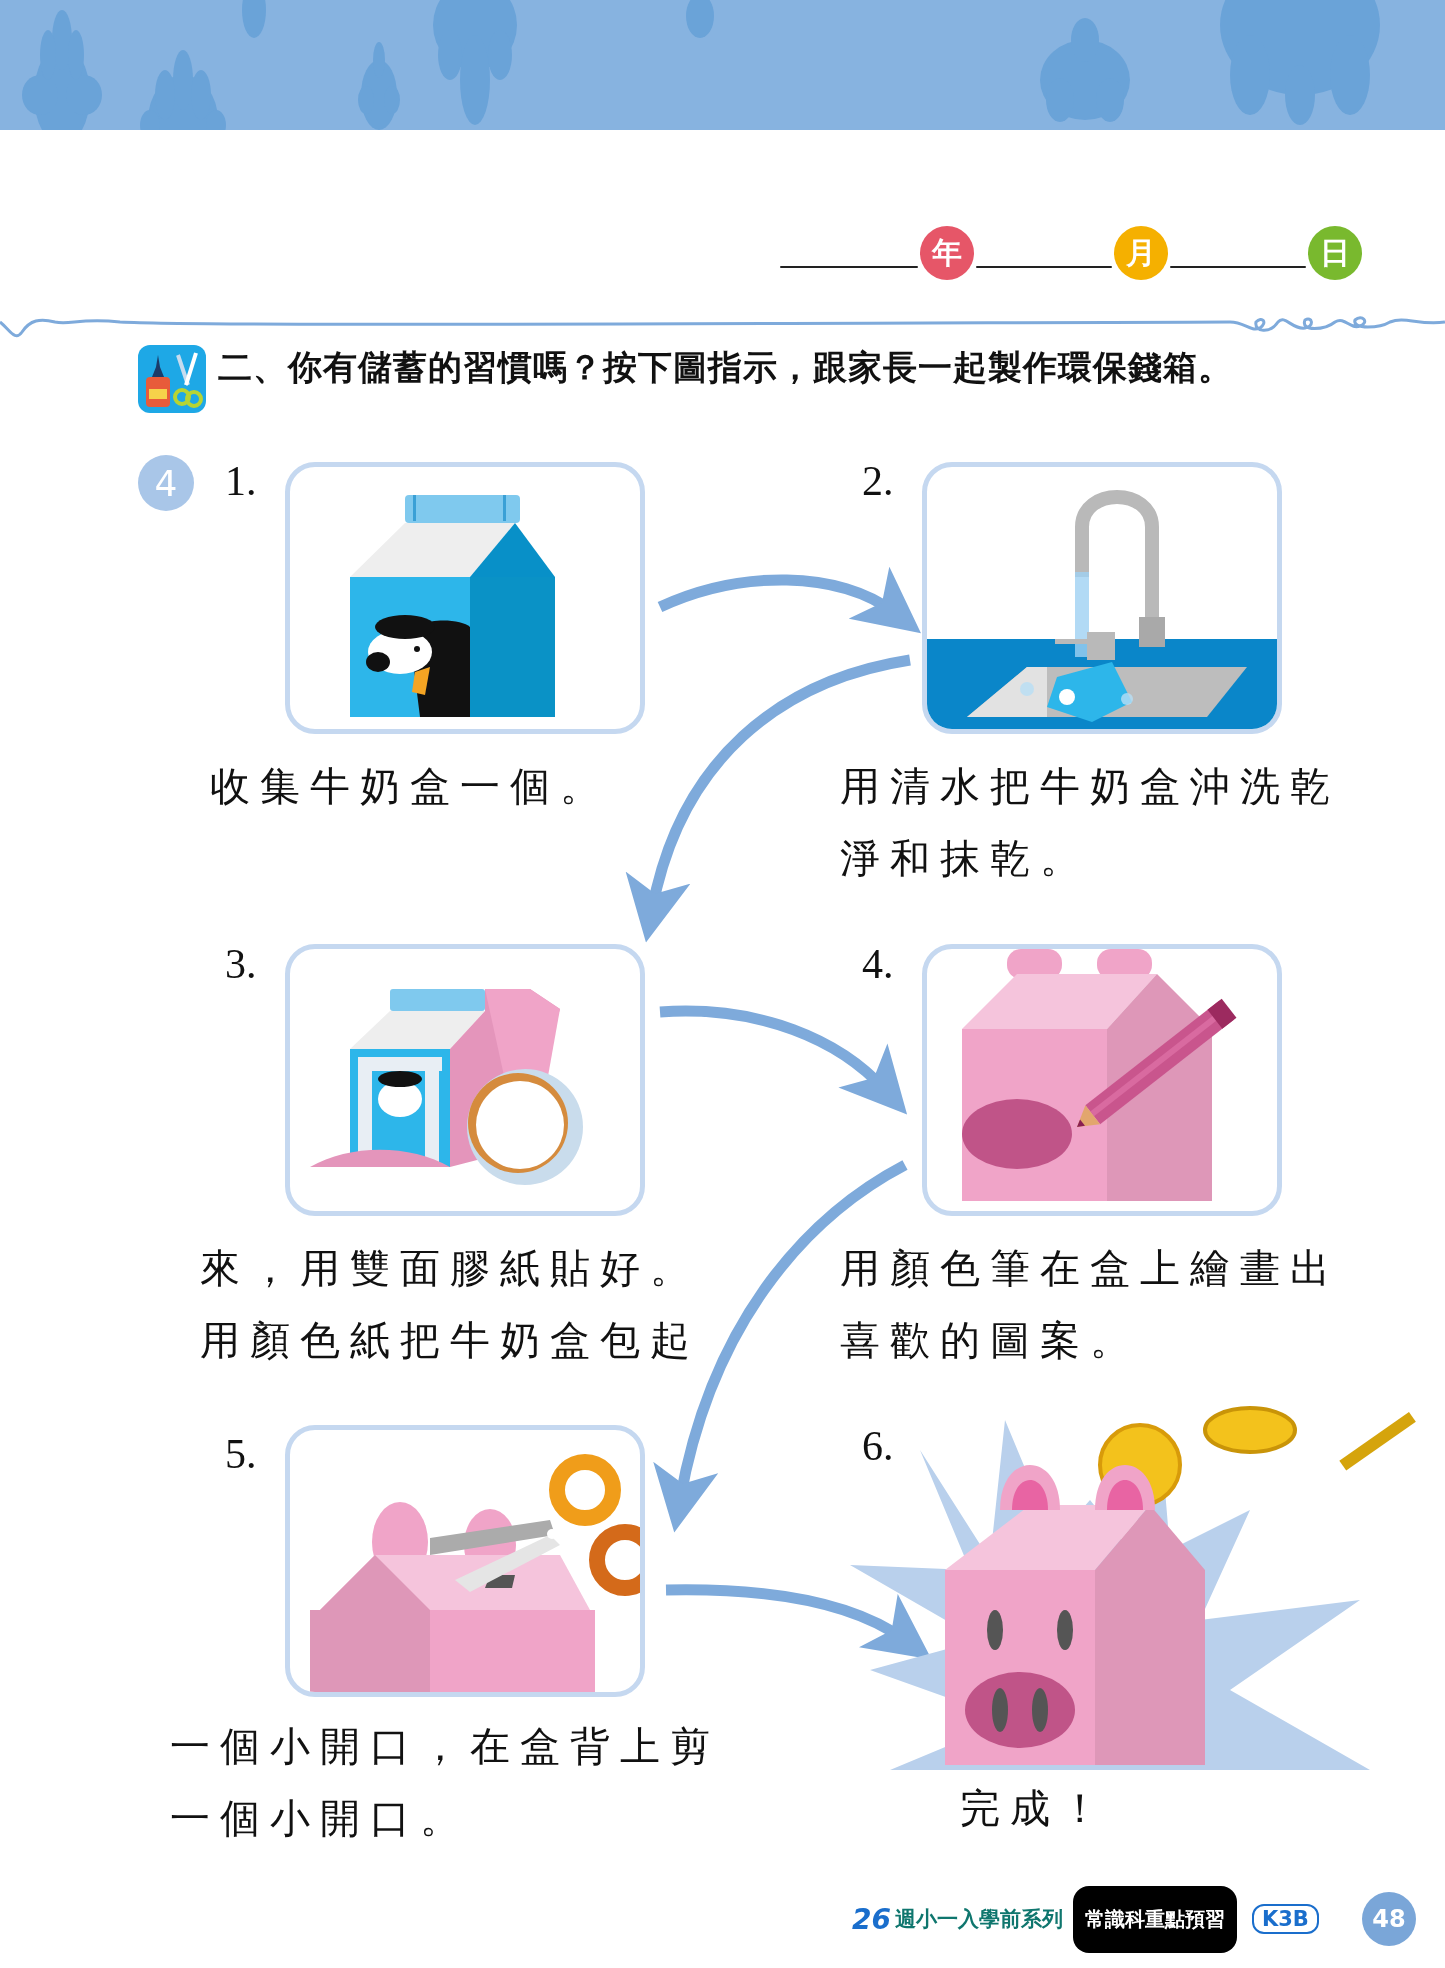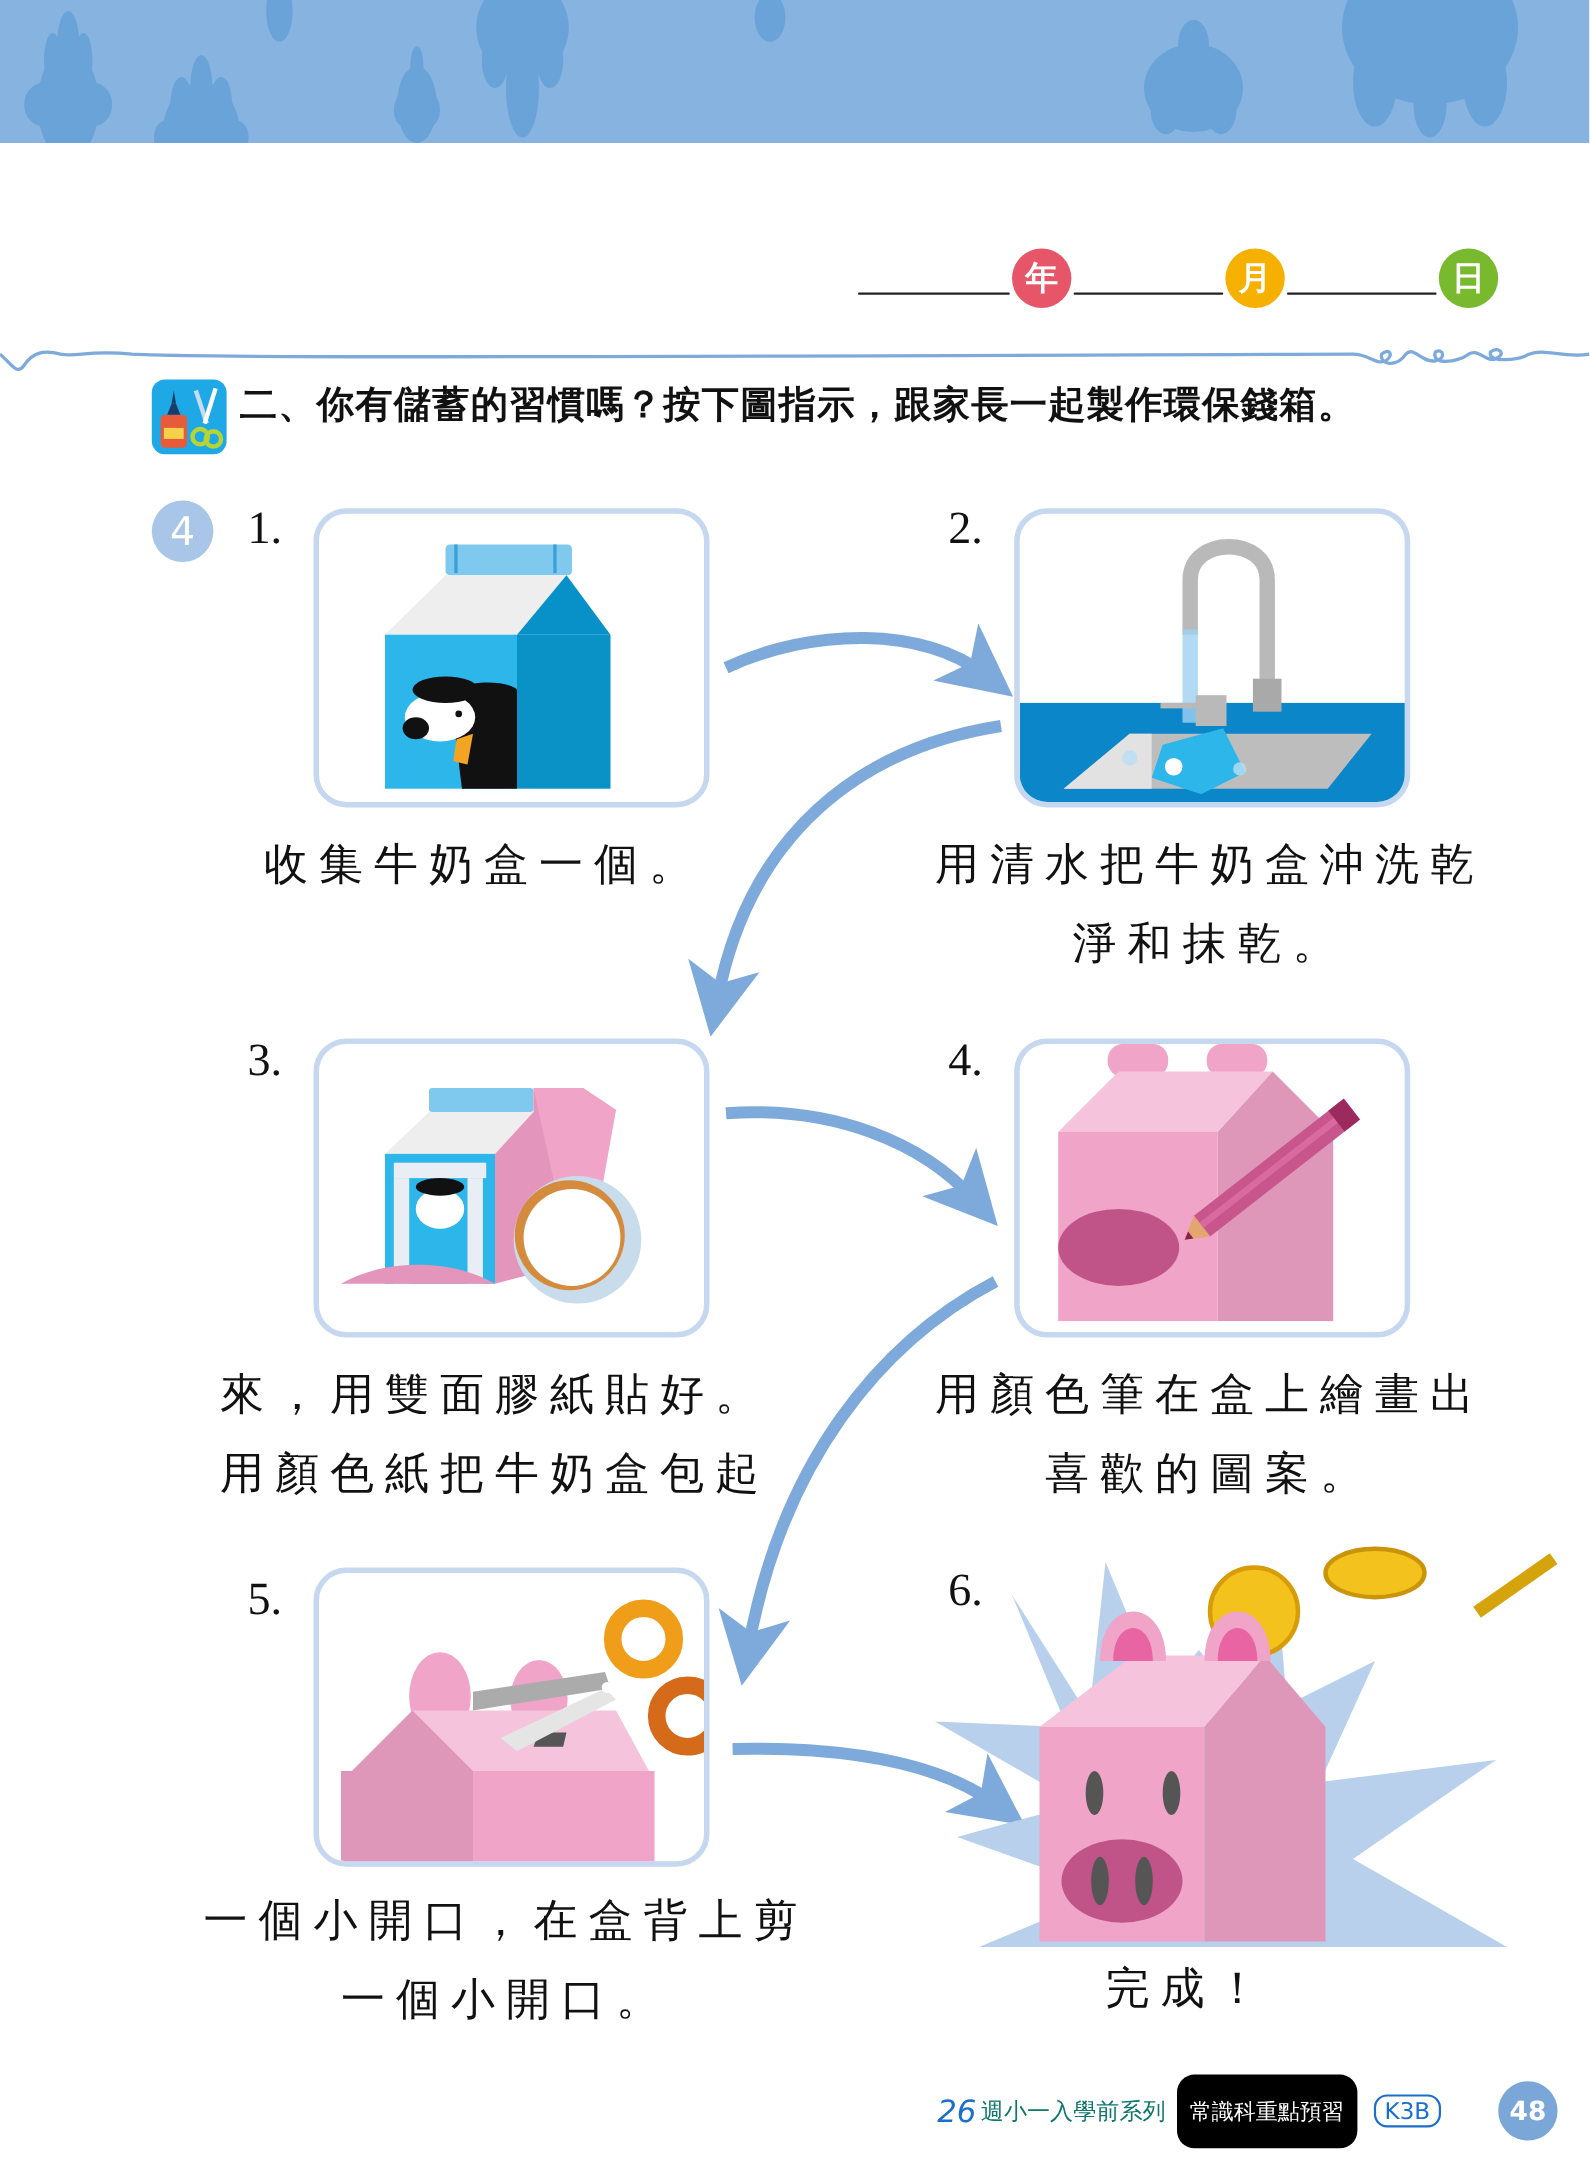--- a/index.html
+++ b/index.html
@@ -23,25 +23,25 @@
 
   .q-badge { position: absolute; left: 138px; top: 455px; width: 56px; height: 56px; border-radius: 50%;
     background: #a9c6e8; color: #fff; font-family: "DejaVu Sans", sans-serif; font-size: 36px;
     display: flex; align-items: center; justify-content: center; }
 
   .step-num { position: absolute; font-family: "Liberation Serif", serif; font-size: 42px; color: #111; }
 
   .panel { position: absolute; width: 360px; height: 272px; border: 5px solid #c5d8f0; border-radius: 30px; background: #fff; overflow: hidden; }
   .panel svg { position: absolute; left: 0; top: 0; }
 
-  .caption { position: absolute; font-family: "DejaVu Serif", "Liberation Serif", serif; font-size: 40px; letter-spacing: 10px; line-height: 72px; text-align: center; color: #111; }
+  .caption { position: absolute; font-family: "DejaVu Serif", "Liberation Serif", serif; font-size: 40px; letter-spacing: 10px; line-height: 72px; text-align: left; color: #111; }
 
   .arrows { position: absolute; left: 0; top: 0; pointer-events: none; }
 
-  .footer { position: absolute; left: 852px; top: 1896px; height: 46px; display: flex; align-items: center; font-family: "DejaVu Sans", sans-serif; font-weight: normal; }
+  .footer { position: absolute; left: 852px; top: 1896px; height: 46px; display: flex; align-items: center; font-family: "DejaVu Sans", sans-serif; font-weight: bold; }
   .footer-26 { color: #1a6ecc; font-size: 28px; font-style: italic; }
   .footer-series { font-size: 21px; color: #0f766e; margin-left: 4px; }
   .footer-pill { margin-left: 10px; background: #000000; color: #fff; font-size: 20px; padding: 20px 12px; border-radius: 16px; }
   .footer-level { margin-left: 15px; border: 2px solid #1a6ecc; color: #1a6ecc; font-size: 21px; padding: 1px 8px; border-radius: 12px; }
   .page-num { position: absolute; left: 1362px; top: 1892px; width: 54px; height: 54px; border-radius: 50%; background: #7aa6d8;
     color: #fff; font-family: "DejaVu Sans", sans-serif; font-weight: bold; font-size: 24px; display: flex; align-items: center; justify-content: center; }
 </style>
 </head>
 <body>
 

